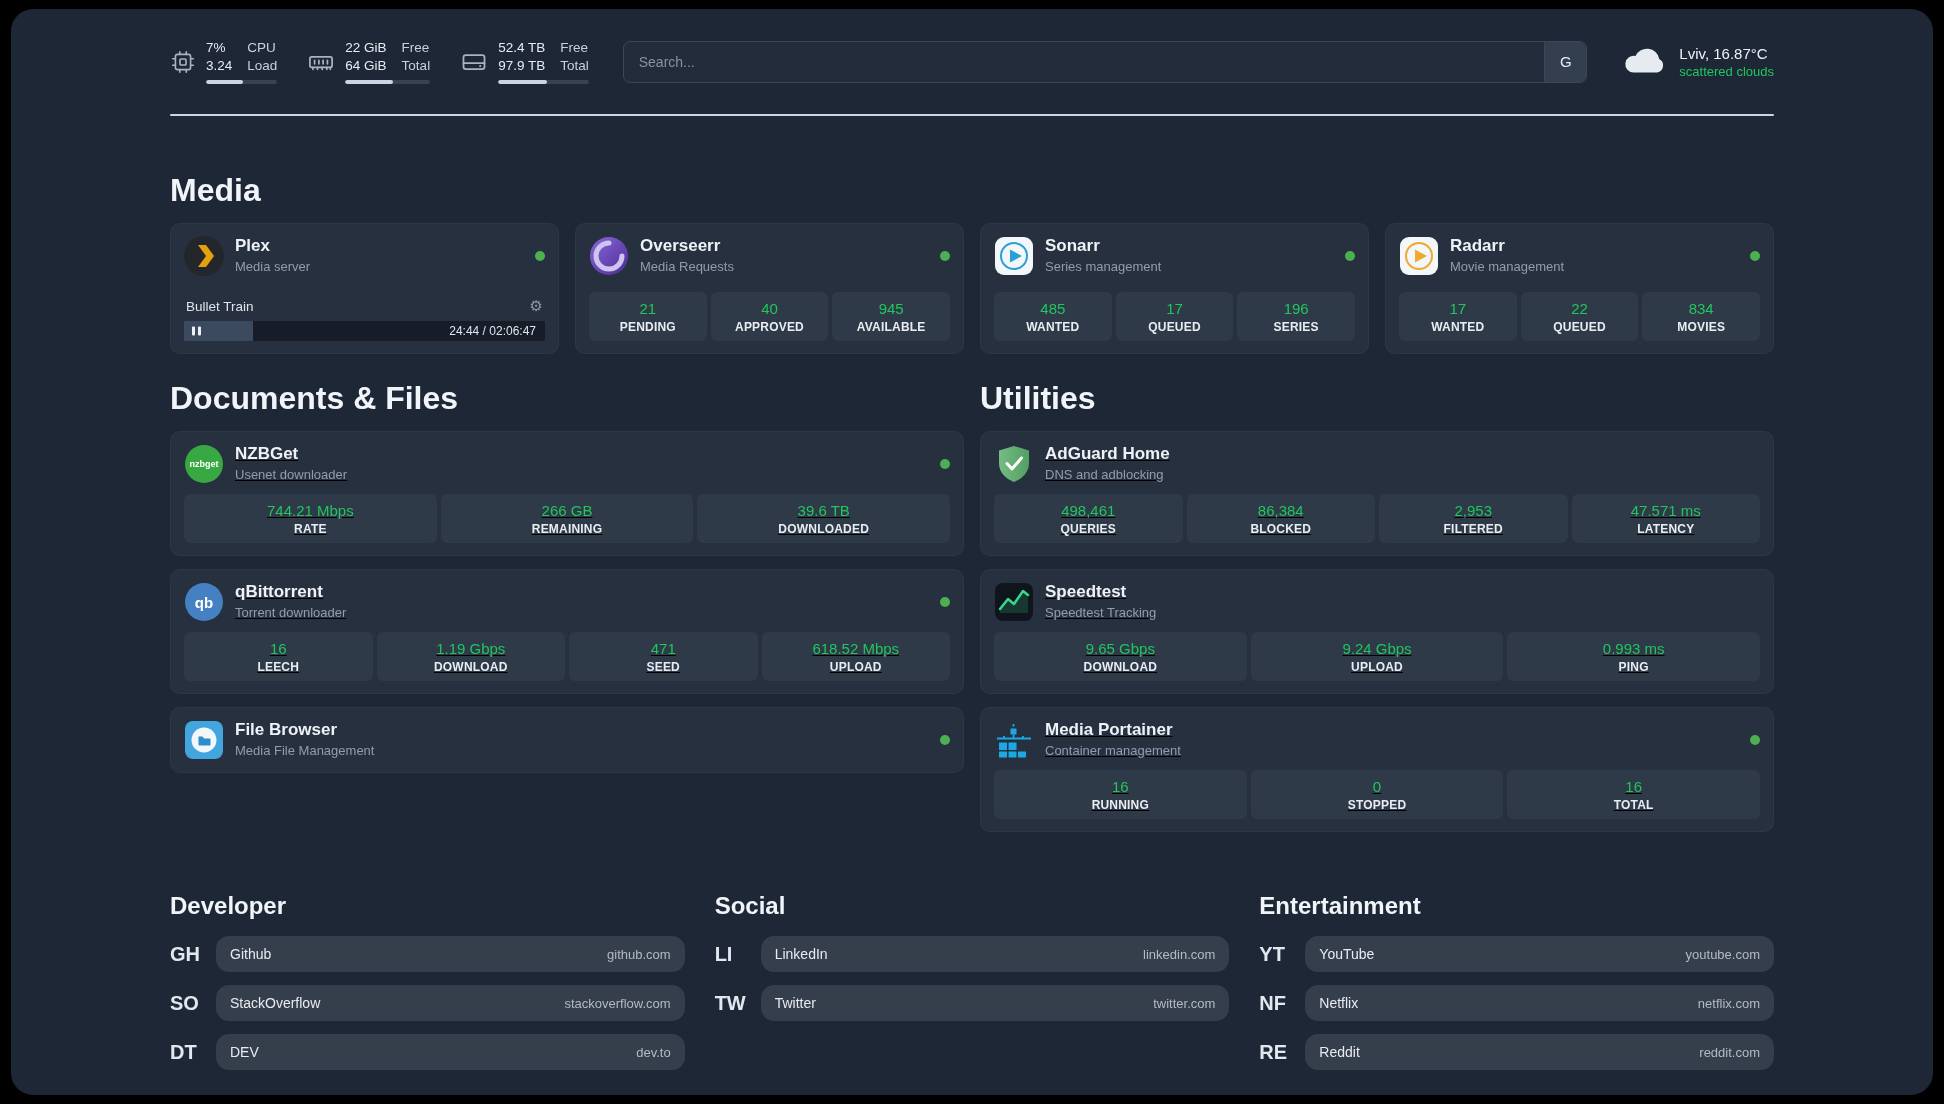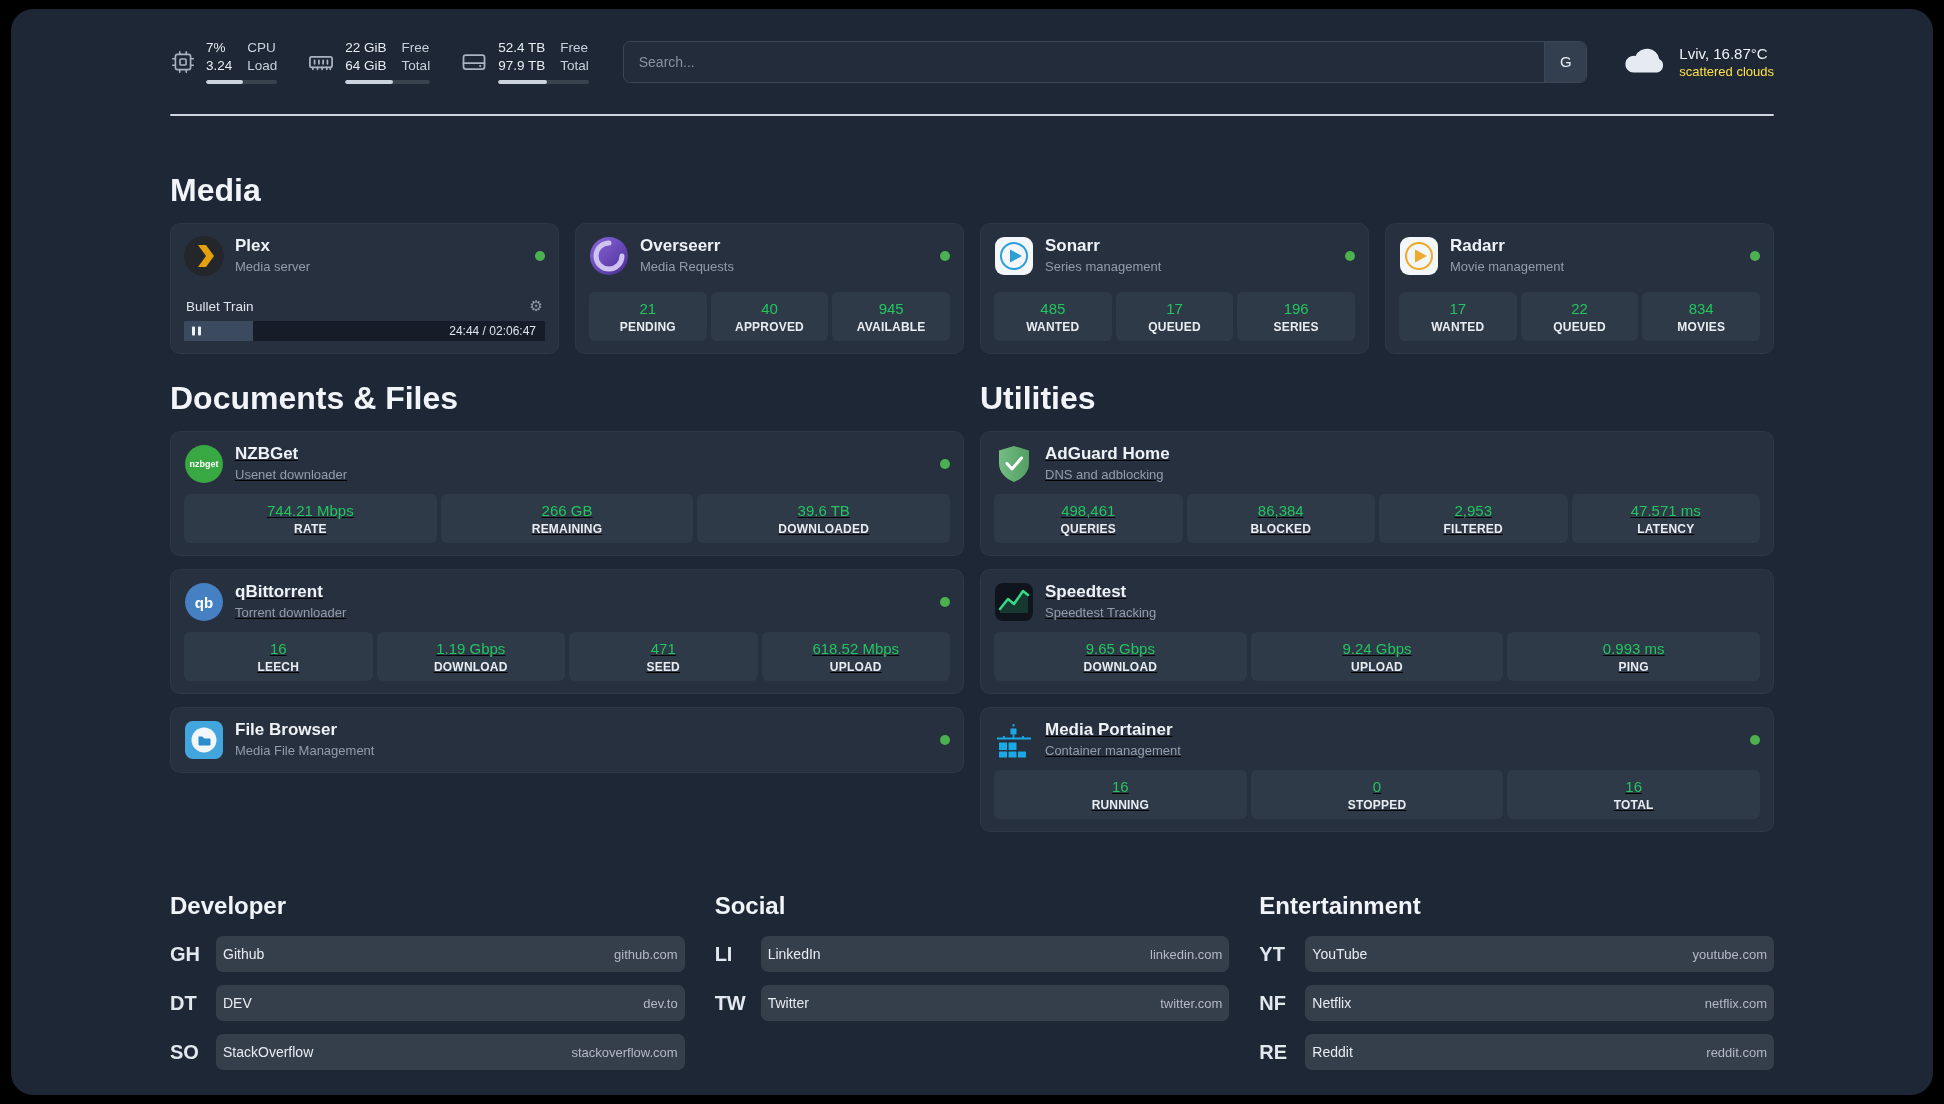--- a/index.html
+++ b/index.html
@@ -20,21 +20,21 @@
   .sys-bar{margin-top:5px;height:4px;border-radius:2px;background:#39434f;overflow:hidden;}
   .sys-bar-fill{height:100%;background:#ccd4df;border-radius:2px;}
 
   .searchwrap{flex:1;margin:0 34px;display:flex;height:42px;border:1px solid #3c4656;background:#222c3a;border-radius:7px;overflow:hidden;align-items:stretch;box-sizing:border-box;}
   .search-input{flex:1;background:transparent;border:none;outline:none;color:#dfe5ee;font-size:14px;padding:0 15px;font-family:inherit;}
   .search-input::placeholder{color:#8892a2;}
   .search-btn{width:42px;background:#333e4e;border:none;border-left:1px solid #3c4656;color:#e8edf3;font-size:15px;display:flex;align-items:center;justify-content:center;font-family:inherit;}
 
   .weather{display:flex;align-items:center;gap:12px;}
   .weather-loc{font-size:15px;color:#eef2f8;}
-  .weather-cond{font-size:13px;color:#fde047;margin-top:2px;text-align:right;}
+  .weather-cond{font-size:13px;color:#22c55e;margin-top:2px;text-align:right;}
 
   .divider{margin-top:30px;height:2px;background:#ced4dd;border-radius:1px;}
 
   
   .sec-title{margin:0 0 14px;font-size:32px;font-weight:600;color:#f1f4f8;}
   .sec-media{margin-top:56px;}
   .media-grid{display:grid;grid-template-columns:repeat(4,1fr);gap:16px;}
   .media-grid .card{min-height:131px;}
 
   .card{background:#27303e;border:1px solid rgba(255,255,255,.035);border-radius:10px;padding:12px 13px;display:flex;flex-direction:column;box-sizing:border-box;}
@@ -63,21 +63,21 @@
   .midgrid{margin-top:26px;display:grid;grid-template-columns:1fr 1fr;gap:0 16px;align-items:start;}
   .col-stack{display:flex;flex-direction:column;gap:13px;}
   .mid-card{min-height:125px;text-decoration:underline;}
 
   
   .bookmarks{margin-top:60px;display:grid;grid-template-columns:repeat(3,1fr);gap:0 30px;align-items:start;}
   .bm-title{margin:0 0 16px;font-size:24px;font-weight:600;color:#f1f4f8;}
   .bm-rows{display:flex;flex-direction:column;gap:13px;}
   .bm-row{display:flex;align-items:center;}
   .bm-code{width:46px;font-size:20px;font-weight:600;color:#e3e8ef;flex:0 0 46px;}
-  .bm-pill{flex:1;height:36px;background:#353e4b;border-radius:7px;display:flex;align-items:center;padding:0 7px;box-sizing:border-box;}
+  .bm-pill{flex:1;height:36px;background:#353e4b;border-radius:13px;display:flex;align-items:center;padding:0 14px;box-sizing:border-box;}
   .bm-name{font-size:14px;color:#e8ecf1;}
   .bm-url{margin-left:auto;font-size:13px;color:#b3bac5;}
 </style>
 </head>
 <body>
 
 <div class="screen">
 <div class="panel">
 <div class="content">
 
@@ -521,31 +521,31 @@
       <h2 class="bm-title">Developer</h2>
       <div class="bm-rows">
         <div class="bm-row">
           <span class="bm-code">GH</span>
           <span class="bm-pill">
             <span class="bm-name">Github</span>
             <span class="bm-url">github.com</span>
           </span>
         </div>
         <div class="bm-row">
+          <span class="bm-code">SO</span>
+          <span class="bm-pill">
+            <span class="bm-name">StackOverflow</span>
+            <span class="bm-url">stackoverflow.com</span>
+          </span>
+        </div>
+        <div class="bm-row">
           <span class="bm-code">DT</span>
           <span class="bm-pill">
             <span class="bm-name">DEV</span>
             <span class="bm-url">dev.to</span>
-          </span>
-        </div>
-        <div class="bm-row">
-          <span class="bm-code">SO</span>
-          <span class="bm-pill">
-            <span class="bm-name">StackOverflow</span>
-            <span class="bm-url">stackoverflow.com</span>
           </span>
         </div>
       </div>
     </div>
 
     <div>
       <h2 class="bm-title">Social</h2>
       <div class="bm-rows">
         <div class="bm-row">
           <span class="bm-code">LI</span>

